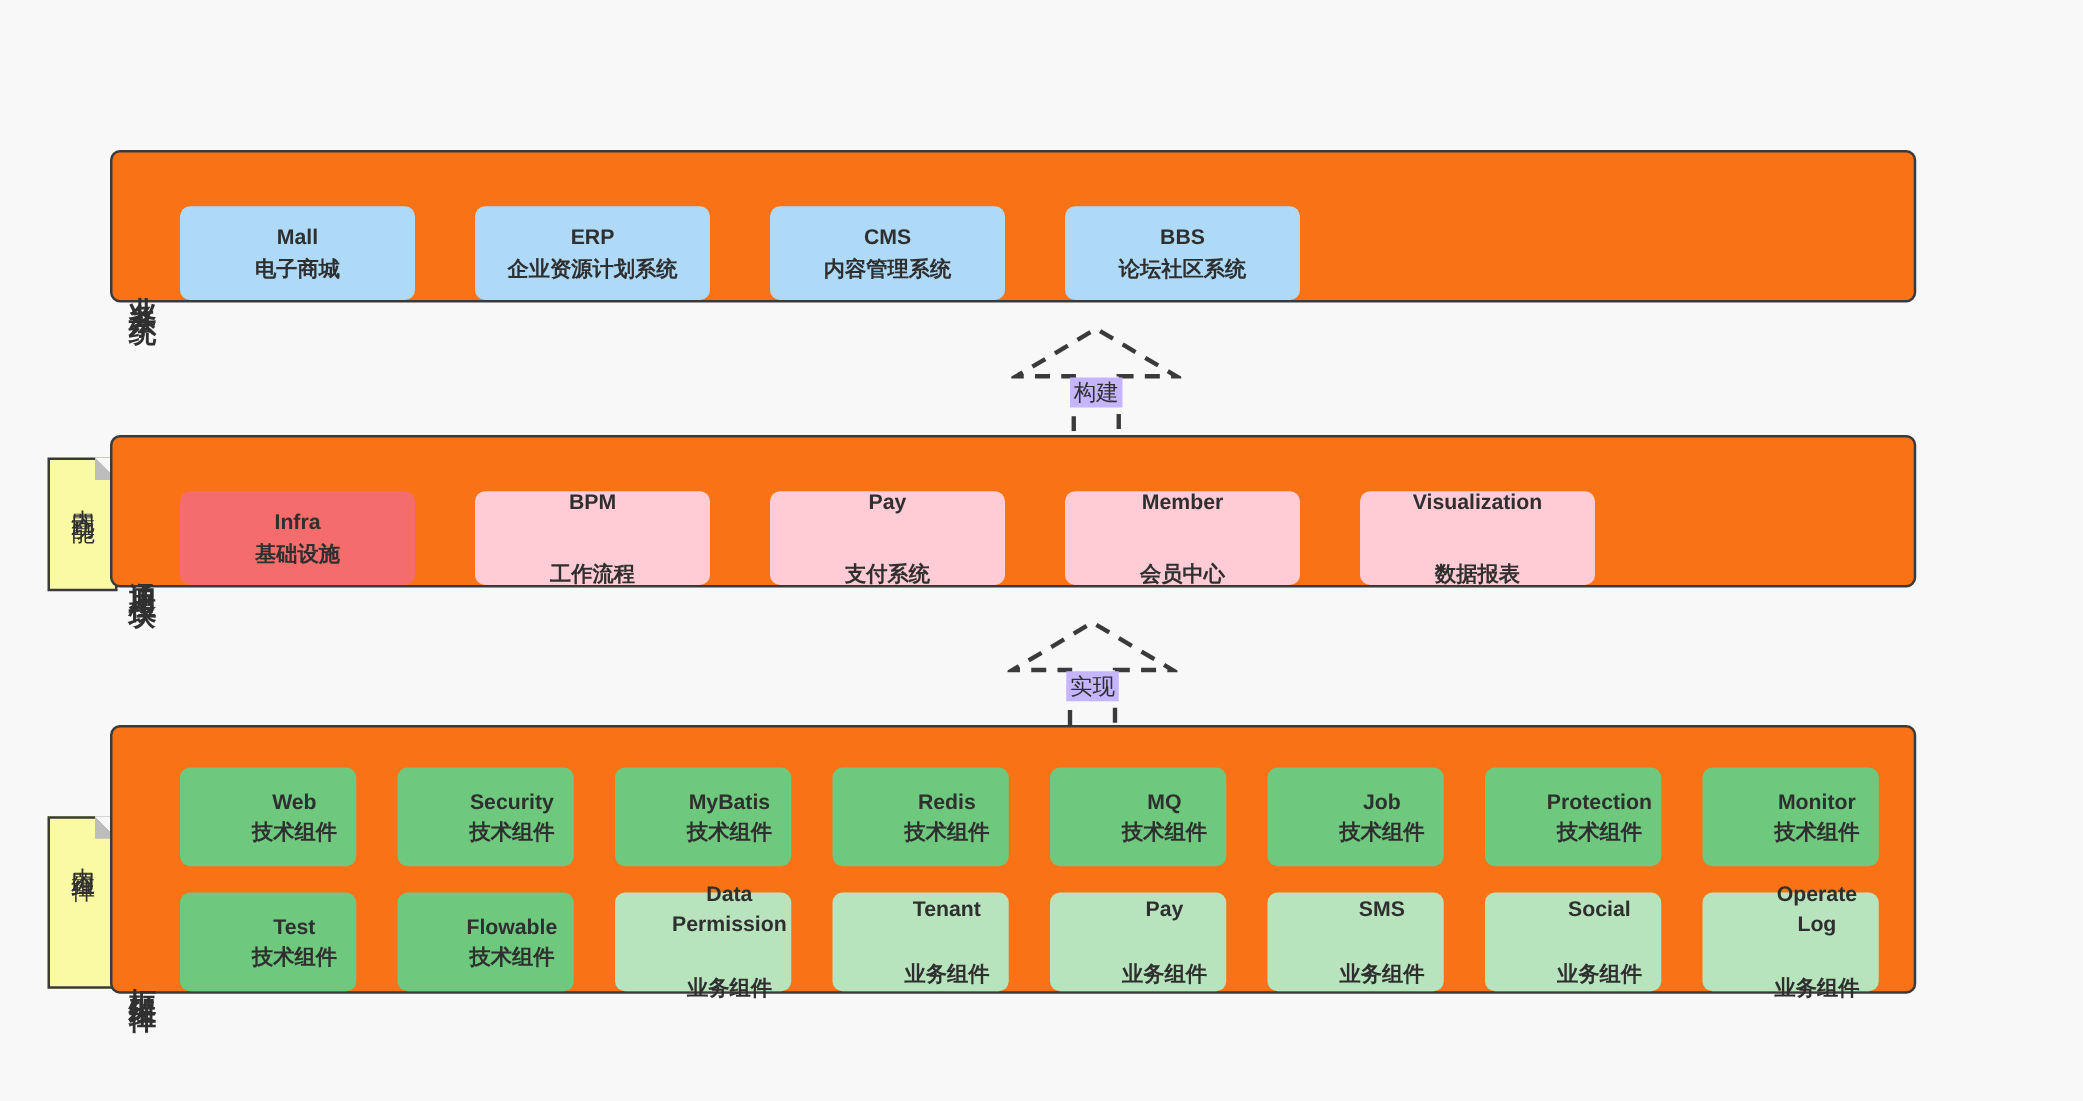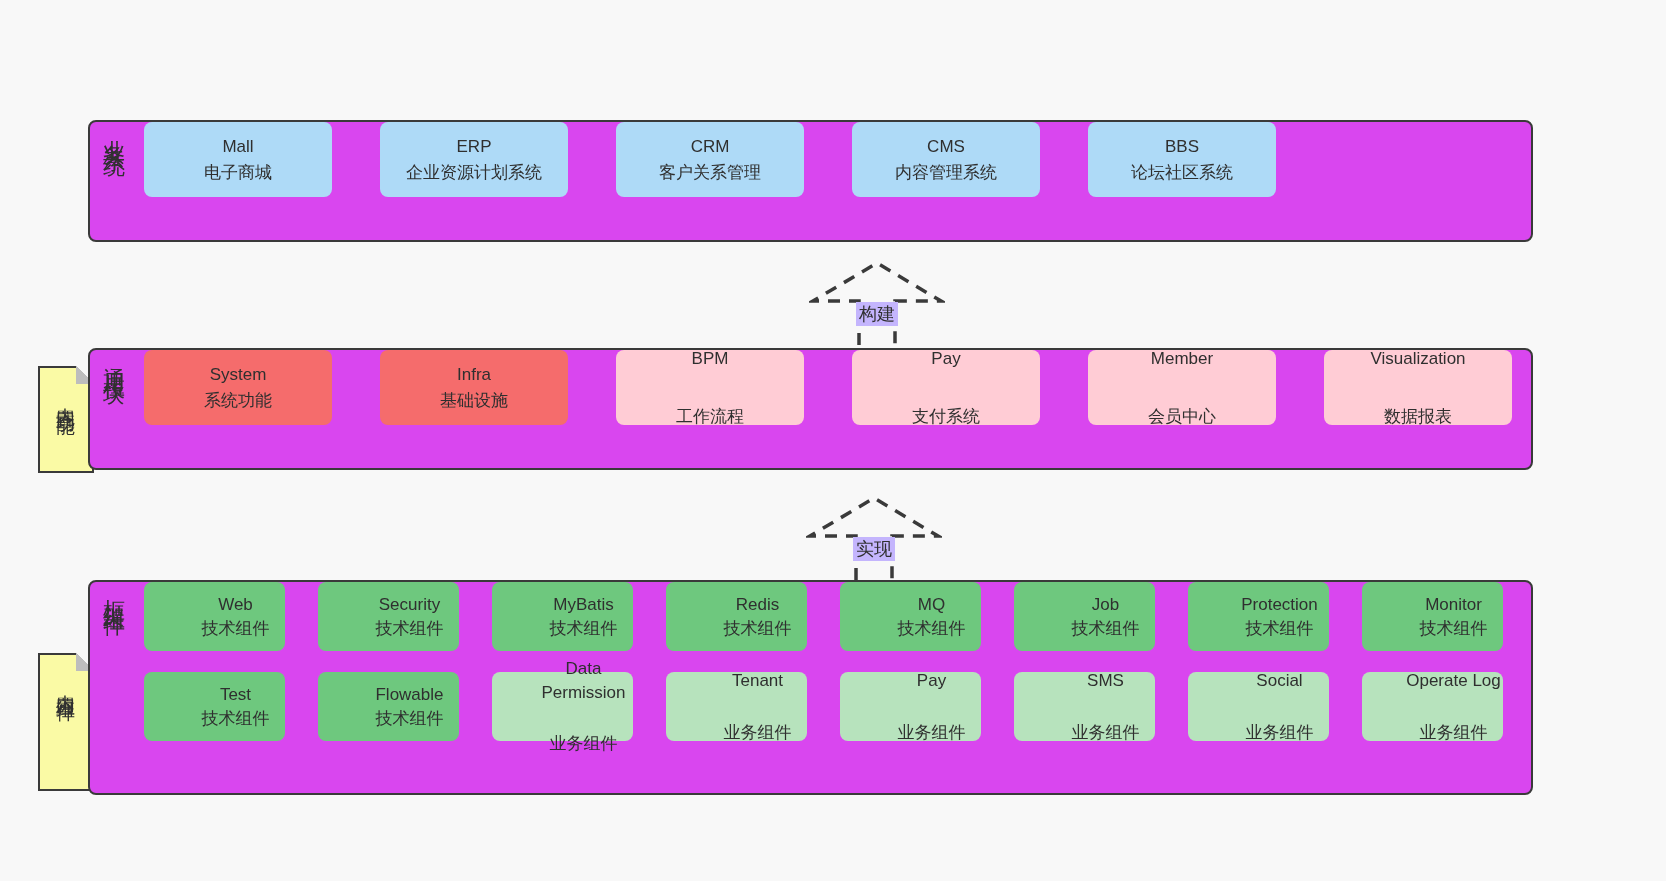--- a/index.html
+++ b/index.html
@@ -10,26 +10,27 @@
     font-family:"Liberation Sans", sans-serif;
     color:#303030;
     overflow:hidden;
   }
 
   
   .band {
     position:absolute;
     left:88px;
     width:1445px;
-    background:#d946ef;
+    background:#f97316;
     border:2px solid #3a3a3a;
     border-radius:8px;
     display:flex;
-    align-items:flex-start;
+    align-items:flex-end;
     z-index:1;
+    font-weight:bold;
   }
   #band-business  { top:120px; height:122px; }
   #band-modules   { top:348px; height:122px; }
   #band-framework { top:580px; height:215px; }
 
   .vlabel {
     writing-mode:vertical-rl;
     text-orientation:upright;
     font-size:22px;
     letter-spacing:5px;
@@ -47,21 +48,21 @@
   .box {
     width:188px; height:75px;
     border-radius:8px;
     display:flex; flex-direction:column;
     align-items:center; justify-content:center;
     text-align:center;
     font-size:17px;
     line-height:1.5;
     color:#2f2f2f;
   }
-  #band-framework .box { width:141px; height:69px; line-height:1.38;padding-left:42px; }
+  #band-framework .box { width:141px; height:79px; line-height:1.38;padding-left:42px; }
   .blue       { background:#aedaf7; }
   .red        { background:#f56c6c; }
   .pink       { background:#ffccd5;gap:32px; }
   .green      { background:#6ec87e; }
   .lightgreen { background:#b7e3bd;gap:28px; }
 
   
   .note {
     position:absolute;
     left:38px;
@@ -111,24 +112,20 @@
   <div class="boxes">
     <div class="box blue">
       <div>Mall</div>
       <div>电子商城</div>
     </div>
     <div class="box blue">
       <div>ERP</div>
       <div>企业资源计划系统</div>
     </div>
     <div class="box blue">
-      <div>CRM</div>
-      <div>客户关系管理</div>
-    </div>
-    <div class="box blue">
       <div>CMS</div>
       <div>内容管理系统</div>
     </div>
     <div class="box blue">
       <div>BBS</div>
       <div>论坛社区系统</div>
     </div>
   </div>
 </div>
 
@@ -141,24 +138,20 @@
 
 <div class="note" id="note-features">
   <div class="fold"></div>
   <div class="ntext">内置功能</div>
 </div>
 
 <div class="band" id="band-modules">
   <div class="vlabel">通用模块</div>
   <div class="boxes">
     <div class="box red">
-      <div>System</div>
-      <div>系统功能</div>
-    </div>
-    <div class="box red">
       <div>Infra</div>
       <div>基础设施</div>
     </div>
     <div class="box pink">
       <div>BPM</div>
       <div>工作流程</div>
     </div>
     <div class="box pink">
       <div>Pay</div>
       <div>支付系统</div>

